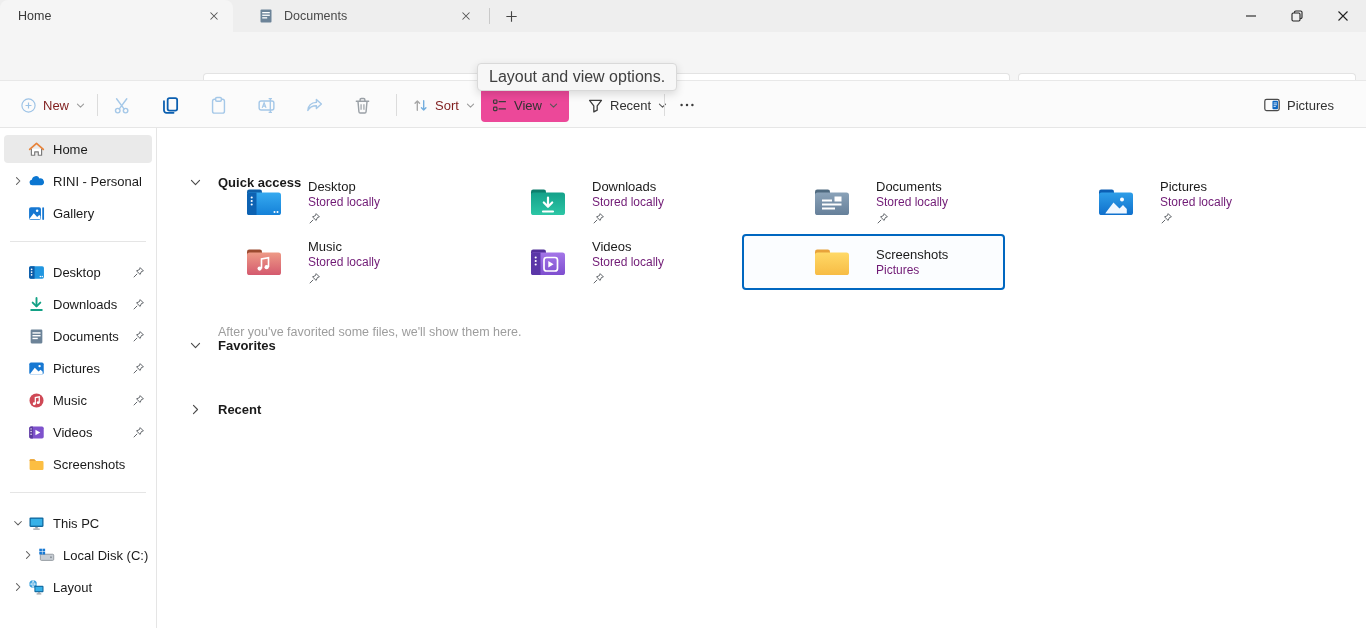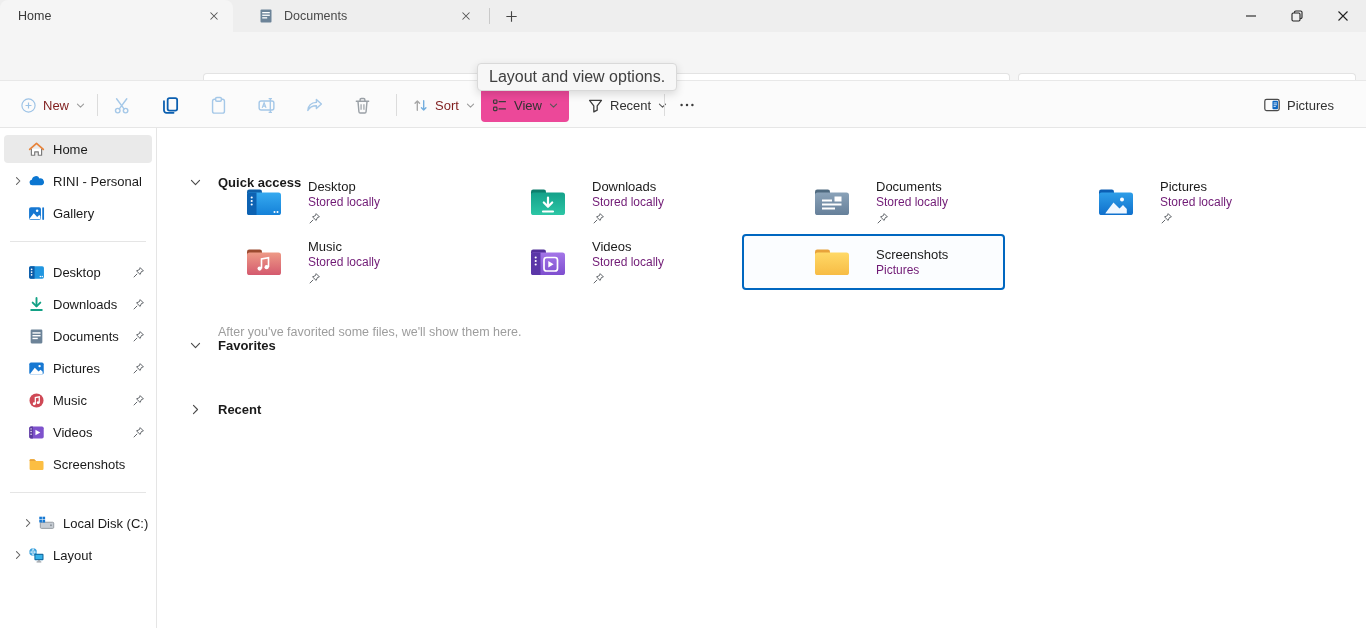--- a/index.html
+++ b/index.html
@@ -449,20 +449,36 @@
         <span class="side-chev"></span>
         <span class="side-icon">
           <svg width="17" height="17" viewBox="0 0 16 16">
             <path d="M1.5 4.2 a1.1 1.1 0 0 1 1.1-1.1 h3.3 l1.6 1.6 h6 a1.1 1.1 0 0 1 1.1 1.1 V12 a1.1 1.1 0 0 1 -1.1 1.1 H2.6 A1.1 1.1 0 0 1 1.5 12 Z" fill="#fcbe42"></path>
             <path d="M1.5 4.2 a1.1 1.1 0 0 1 1.1-1.1 h3.3 l1.6 1.6 H1.5 Z" fill="#e8a33b"></path>
           </svg>
         </span>
         <span class="side-label">Screenshots</span>
       </div>
       <div class="side-sep"></div>
+      <div class="side-item">
+        <span class="side-chev">
+          <svg width="12" height="12" viewBox="0 0 16 16">
+            <path d="M3.5 6 L8 10.5 L12.5 6" fill="none" stroke="#5f5f5f" stroke-width="1.4" stroke-linecap="round" stroke-linejoin="round"></path>
+          </svg>
+        </span>
+        <span class="side-icon">
+          <svg width="17" height="17" viewBox="0 0 16 16">
+            <rect x="1.4" y="2.4" width="13.2" height="8.8" rx="1" fill="#11689e"></rect>
+            <rect x="2.6" y="3.6" width="10.8" height="6.4" fill="#36b1e8"></rect>
+            <rect x="6.8" y="11.2" width="2.4" height="1.5" fill="#9aa0a6"></rect>
+            <rect x="4.8" y="12.7" width="6.4" height="1.1" rx=".55" fill="#9aa0a6"></rect>
+          </svg>
+        </span>
+        <span class="side-label">This PC</span>
+      </div>
       <div class="side-item indent">
         <span class="side-chev">
           <svg width="12" height="12" viewBox="0 0 16 16">
             <path d="M6 3.5 L10.5 8 L6 12.5" fill="none" stroke="#5f5f5f" stroke-width="1.4" stroke-linecap="round" stroke-linejoin="round"></path>
           </svg>
         </span>
         <span class="side-icon">
           <svg width="17" height="17" viewBox="0 0 16 16">
             <rect x="2.2" y="6.8" width="12.6" height="5.8" rx="1" fill="#c7cdd4" stroke="#8a9097" stroke-width=".8"></rect>
             <circle cx="12.2" cy="9.7" r=".9" fill="#8a9097"></circle>

